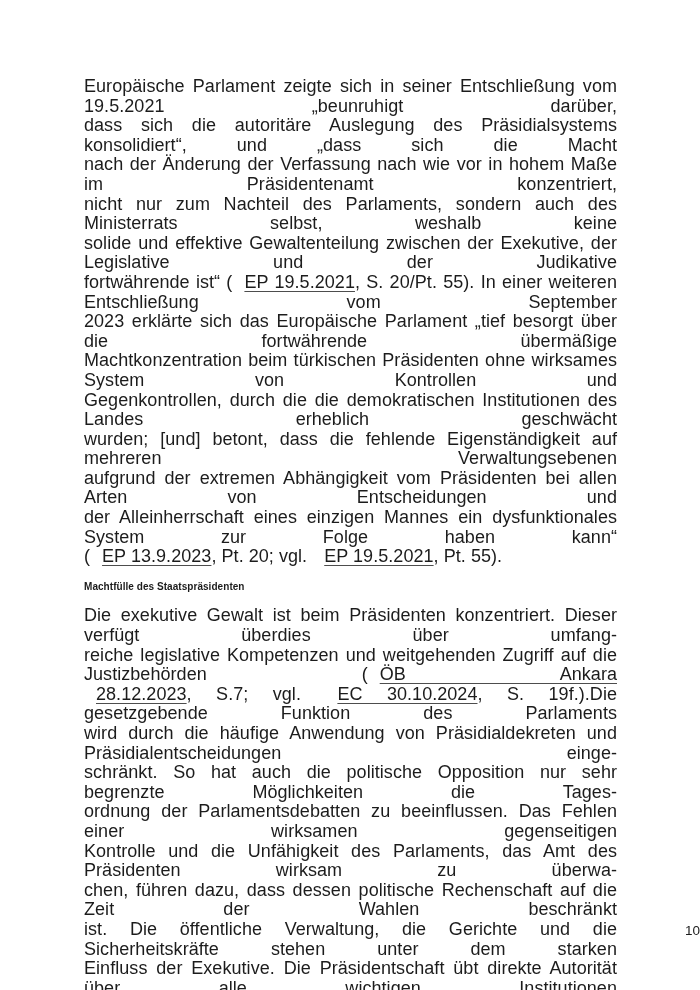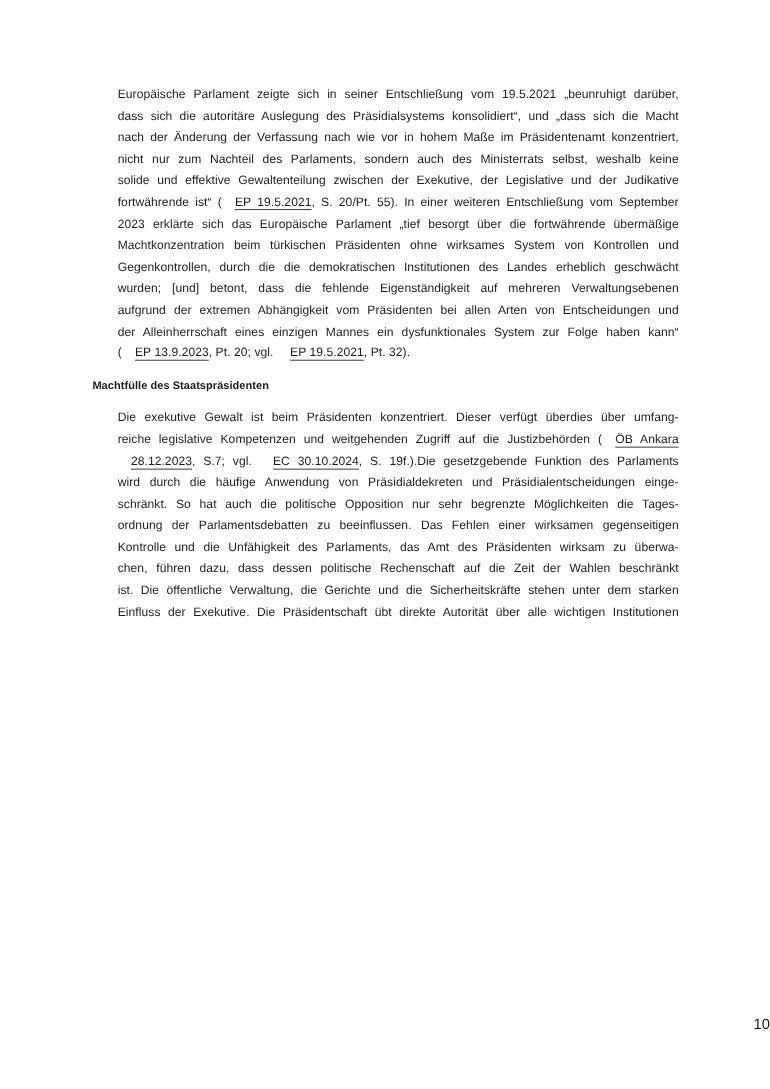--- a/index.html
+++ b/index.html
@@ -19,24 +19,23 @@
   .content {
     position: absolute;
     left: 84px;
     top: 77px;
     width: 533px;
   }
   .para {
     margin: 0 0 10px 0;
   }
   .line {
-    font-size: 11px;
+    font-size: 18px;
     line-height: 19.6px;
     letter-spacing: 0.05px;
-    margin-left: 23px;
   }
   .line.j {
     text-align: justify;
     text-align-last: justify;
   }
   .heading {
     font-size: 10px;
     line-height: 19.6px;
     font-weight: bold;
     margin: 0 0 10px 0;
@@ -70,21 +69,21 @@
         <div class="line j"><span>nach der Änderung der Verfassung nach wie vor in hohem Maße im Präsidentenamt konzentriert,</span></div>
         <div class="line j"><span>nicht nur zum Nachteil des Parlaments, sondern auch des Ministerrats selbst, weshalb keine</span></div>
         <div class="line j"><span>solide und effektive Gewaltenteilung zwischen der Exekutive, der Legislative und der Judikative</span></div>
         <div class="line j"><span>fortwährende ist“ (</span><span class="cite">EP 19.5.2021</span><span>, S. 20/Pt. 55). In einer weiteren Entschließung vom September</span></div>
         <div class="line j"><span>2023 erklärte sich das Europäische Parlament „tief besorgt über die fortwährende übermäßige</span></div>
         <div class="line j"><span>Machtkonzentration beim türkischen Präsidenten ohne wirksames System von Kontrollen und</span></div>
         <div class="line j"><span>Gegenkontrollen, durch die die demokratischen Institutionen des Landes erheblich geschwächt</span></div>
         <div class="line j"><span>wurden; [und] betont, dass die fehlende Eigenständigkeit auf mehreren Verwaltungsebenen</span></div>
         <div class="line j"><span>aufgrund der extremen Abhängigkeit vom Präsidenten bei allen Arten von Entscheidungen und</span></div>
         <div class="line j"><span>der Alleinherrschaft eines einzigen Mannes ein dysfunktionales System zur Folge haben kann“</span></div>
-        <div class="line"><span>(</span><span class="cite">EP 13.9.2023</span><span>, Pt. 20; vgl. </span><span class="cite">EP 19.5.2021</span><span>, Pt. 32).</span></div>
+        <div class="line"><span>(</span><span class="cite">EP 13.9.2023</span><span>, Pt. 20; vgl. </span><span class="cite">EP 19.5.2021</span><span>, Pt. 55).</span></div>
       </div>
       <div class="heading">Machtfülle des Staatspräsidenten</div>
       <div class="para">
         <div class="line j"><span>Die exekutive Gewalt ist beim Präsidenten konzentriert. Dieser verfügt überdies über umfang-</span></div>
         <div class="line j"><span>reiche legislative Kompetenzen und weitgehenden Zugriff auf die Justizbehörden (</span><span class="cite">ÖB Ankara</span></div>
         <div class="line j"><span class="cite">28.12.2023</span><span>, S.7; vgl. </span><span class="cite">EC 30.10.2024</span><span>, S. 19f.).Die gesetzgebende Funktion des Parlaments</span></div>
         <div class="line j"><span>wird durch die häufige Anwendung von Präsidialdekreten und Präsidialentscheidungen einge-</span></div>
         <div class="line j"><span>schränkt. So hat auch die politische Opposition nur sehr begrenzte Möglichkeiten die Tages-</span></div>
         <div class="line j"><span>ordnung der Parlamentsdebatten zu beeinflussen. Das Fehlen einer wirksamen gegenseitigen</span></div>
         <div class="line j"><span>Kontrolle und die Unfähigkeit des Parlaments, das Amt des Präsidenten wirksam zu überwa-</span></div>

